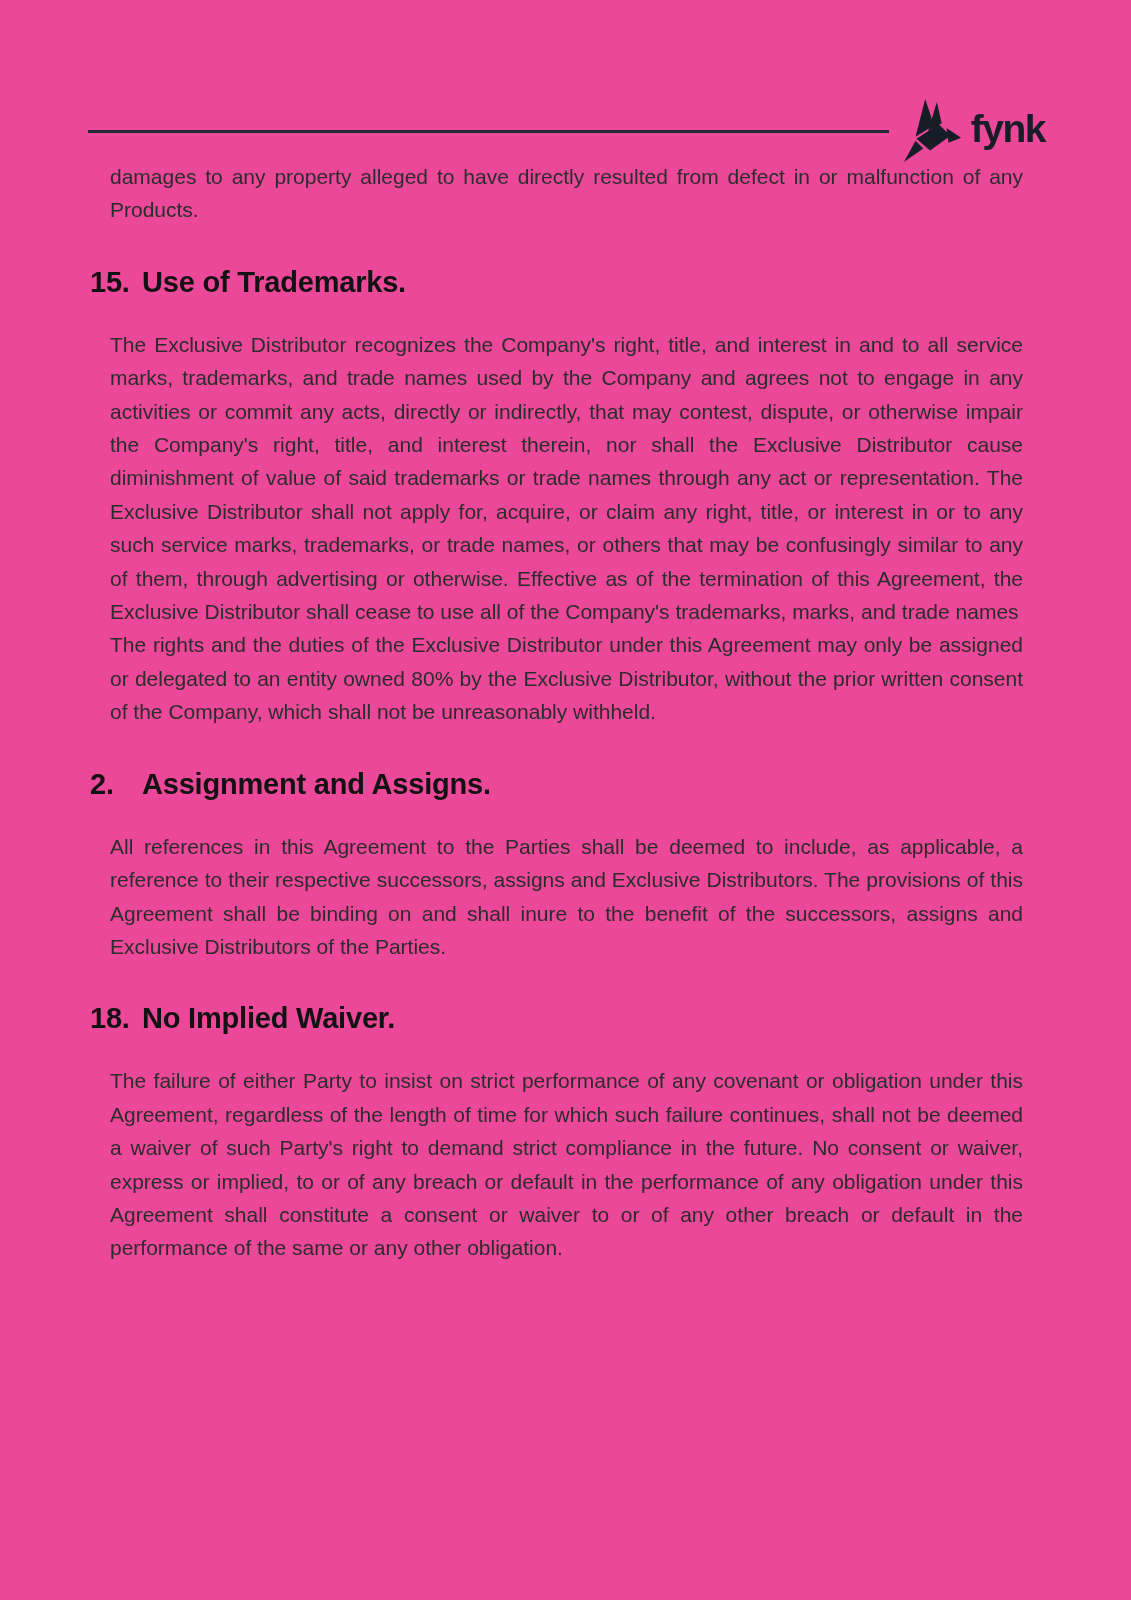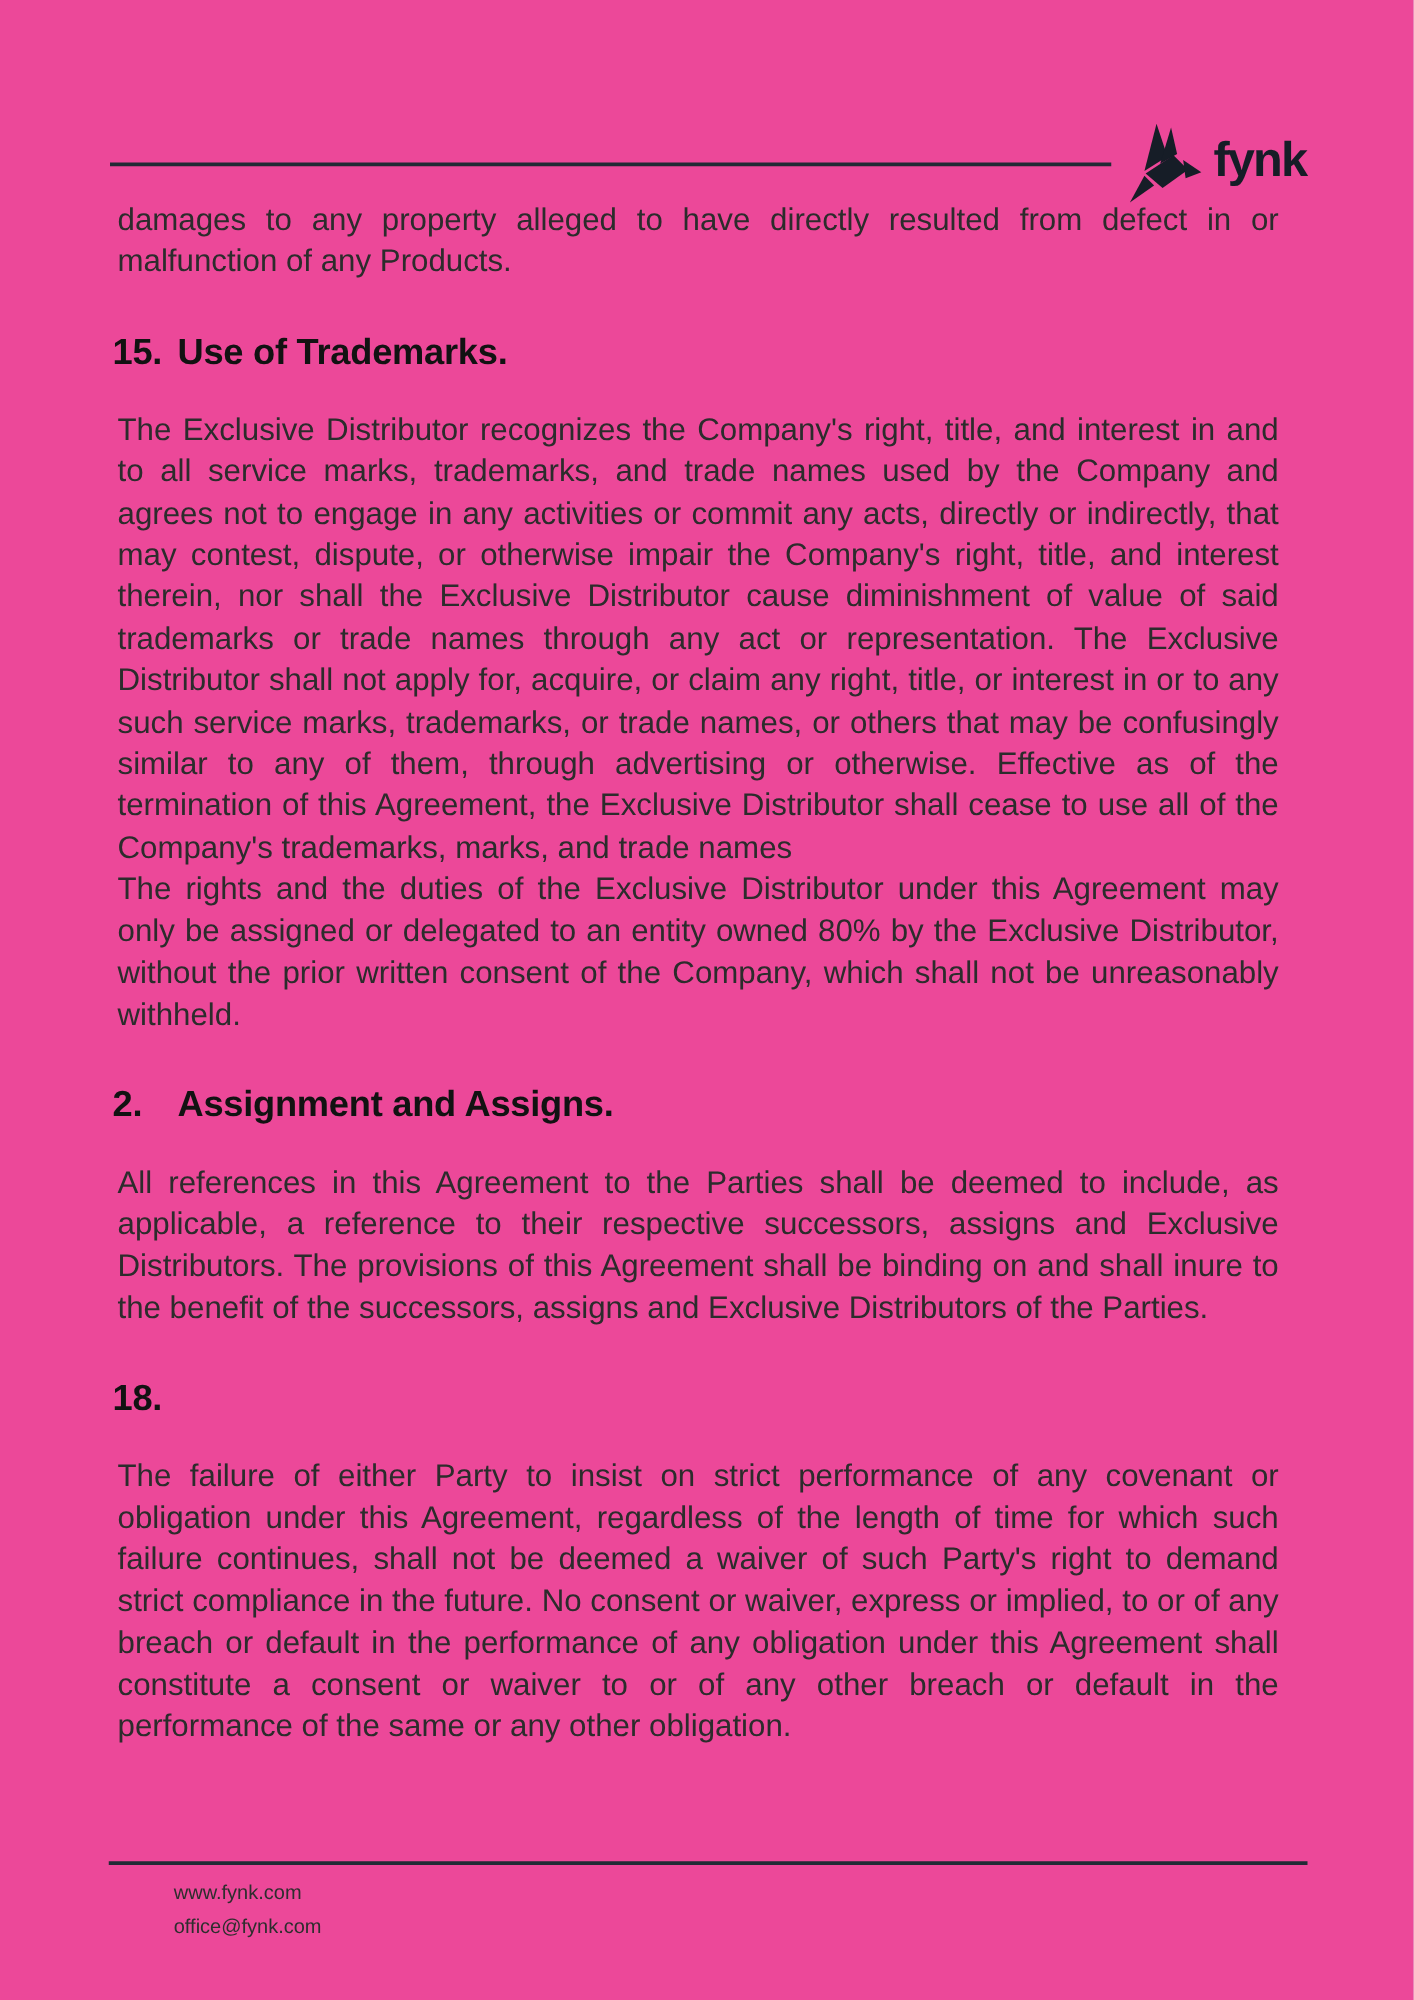--- a/index.html
+++ b/index.html
@@ -45,22 +45,22 @@
   }
   
   .content {
     position: absolute;
     top: 0;
     left: 66px;
     right: 108px;
     padding-top: 160px;
   }
   .para {
-    margin-left: 28px;
-    font-size: 25px;
+    margin-left: 44px;
+    font-size: 21px;
     line-height: 33.4px;
     color: #2c2c2c;
     text-align: justify;
   }
   .section-heading {
     display: flex;
     margin-top: 37px;
     font-size: 29px;
     line-height: 36px;
     font-weight: 700;
@@ -120,26 +120,20 @@
     <p class="para">The rights and the duties of the Exclusive Distributor under this Agreement may only be assigned or delegated to an entity owned 80% by the Exclusive Distributor, without the prior written consent of the Company, which shall not be unreasonably withheld.</p>
 
     <h2 class="section-heading">
       <span class="sec-num">2.</span>
       <span>Assignment and Assigns.</span>
     </h2>
     <p class="para">All references in this Agreement to the Parties shall be deemed to include, as applicable, a reference to their respective successors, assigns and Exclusive Distributors. The provisions of this Agreement shall be binding on and shall inure to the benefit of the successors, assigns and Exclusive Distributors of the Parties.</p>
 
     <h2 class="section-heading">
       <span class="sec-num">18.</span>
+      <span>No Implied Waiver.</span>
     </h2>
     <p class="para">The failure of either Party to insist on strict performance of any covenant or obligation under this Agreement, regardless of the length of time for which such failure continues, shall not be deemed a waiver of such Party's right to demand strict compliance in the future. No consent or waiver, express or implied, to or of any breach or default in the performance of any obligation under this Agreement shall constitute a consent or waiver to or of any other breach or default in the performance of the same or any other obligation.</p>
 
   </div>
 
-  <div class="footer">
-    <div class="footer-rule"></div>
-    <div class="footer-lines">
-      <div>www.fynk.com</div>
-      <div>office@fynk.com</div>
-    </div>
-  </div>
 
 </div>
 
 </body></html>

